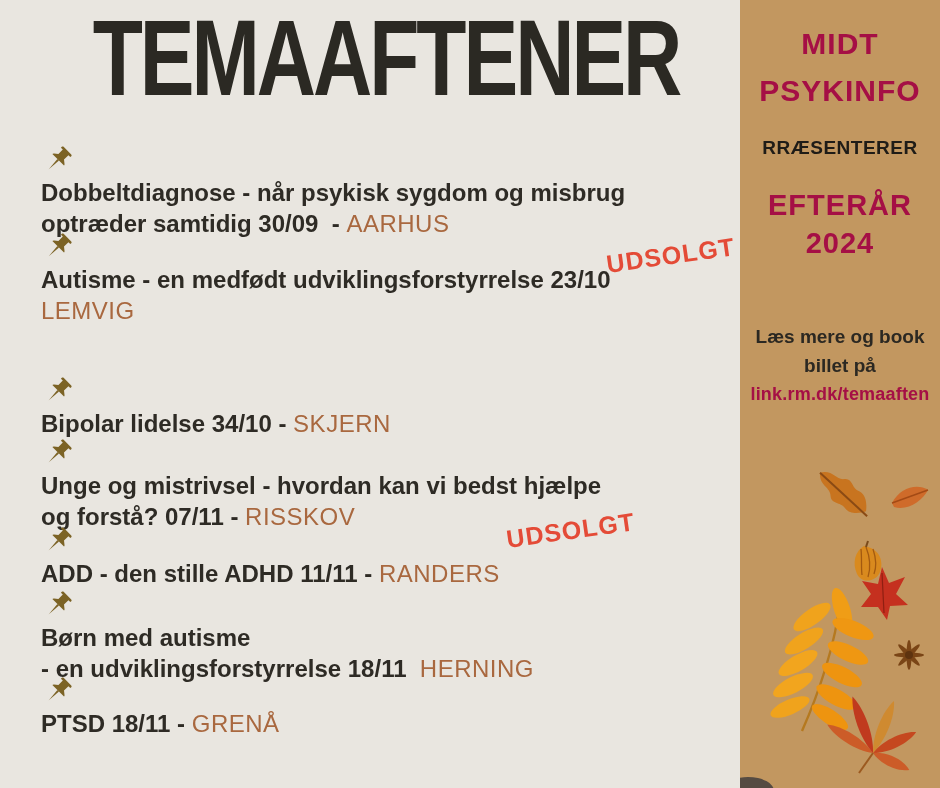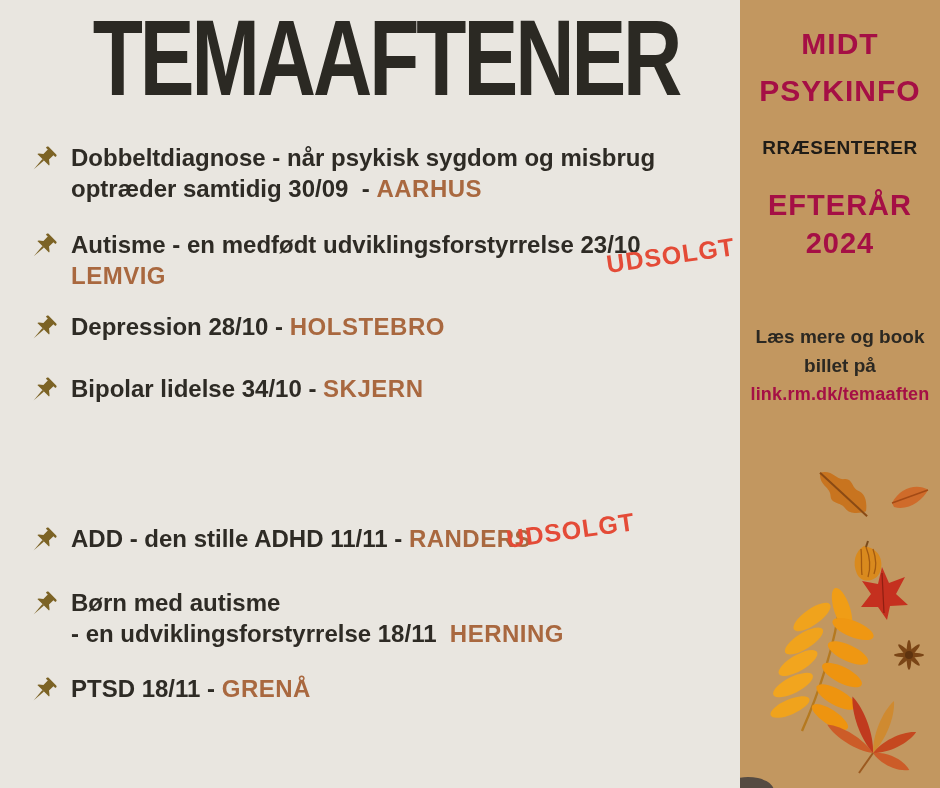--- a/index.html
+++ b/index.html
@@ -17,25 +17,25 @@
   .title-wrap{position:absolute;left:0;top:4px;width:740px;text-align:center;}
   .title{
     display:inline-block;
     font-size:108px;font-weight:bold;letter-spacing:-4px;line-height:108px;
     color:#2b2923;
     transform:scaleX(0.76);transform-origin:50% 50%;
     white-space:nowrap;
   }
 
   
-  .event{position:absolute;left:26px;display:flex;align-items:flex-start;}
+  .event{position:absolute;left:41px;display:flex;align-items:flex-start;flex-direction:column;}
   .pin{width:34px;height:34px;flex:0 0 34px;margin-right:11px;margin-top:1px;}
   .lines{font-size:24px;line-height:31px;font-weight:600;}
   .line{white-space:pre;}
-  .loc{color:#a9683f;font-weight:bold;letter-spacing:.5px;text-align:right;}
+  .loc{color:#a9683f;font-weight:normal;letter-spacing:.5px;text-align:right;}
 
   .badge{
     position:absolute;color:#e44b37;font-weight:bold;font-size:25px;
     letter-spacing:1px;transform:rotate(-8deg);white-space:nowrap;
   }
   .badge-1{left:606px;top:241px;}
   .badge-2{left:506px;top:516px;}
 
   
   .sb{position:absolute;width:200px;text-align:center;}
@@ -80,48 +80,49 @@
               <path d="M11.2 11.8h1.6l-.8 9.4z"></path>
             </g>
           </svg>
       </span>
       <div class="lines">
         <div class="line"><span>Autisme - en medfødt udviklingsforstyrrelse 23/10</span><span class="loc"></span></div>
         <div class="line"><span></span><span class="loc">LEMVIG</span></div>
       </div>
     </div>
 
-    <div class="event" style="top:311px">
-      <span class="pin">
-        <svg viewBox="0 0 24 24" width="34" height="34">
-            <g transform="rotate(45 12 12)" fill="#7c6325">
-              <path d="M8.2 2.6h7.6c.5 0 .9.4.9.9v.9h-1.9v4.4l2.4 1.9c.4.3.6.7.6 1.1H6.2c0-.4.2-.8.6-1.1l2.4-1.9V4.4H7.3v-.9c0-.5.4-.9.9-.9z"></path>
-              <path d="M11.2 11.8h1.6l-.8 9.4z"></path>
-            </g>
-          </svg>
-      </span>
-      <div class="lines">
-        <div class="line"><span>Depression 28/10 - </span><span class="loc">HOLSTEBRO</span></div>
-      </div>
-    </div>
 
     <div class="event" style="top:373px">
       <span class="pin">
         <svg viewBox="0 0 24 24" width="34" height="34">
             <g transform="rotate(45 12 12)" fill="#7c6325">
               <path d="M8.2 2.6h7.6c.5 0 .9.4.9.9v.9h-1.9v4.4l2.4 1.9c.4.3.6.7.6 1.1H6.2c0-.4.2-.8.6-1.1l2.4-1.9V4.4H7.3v-.9c0-.5.4-.9.9-.9z"></path>
               <path d="M11.2 11.8h1.6l-.8 9.4z"></path>
             </g>
           </svg>
       </span>
       <div class="lines">
         <div class="line"><span>Bipolar lidelse 34/10 - </span><span class="loc">SKJERN</span></div>
       </div>
     </div>
 
+    <div class="event" style="top:435px">
+      <span class="pin">
+        <svg viewBox="0 0 24 24" width="34" height="34">
+            <g transform="rotate(45 12 12)" fill="#7c6325">
+              <path d="M8.2 2.6h7.6c.5 0 .9.4.9.9v.9h-1.9v4.4l2.4 1.9c.4.3.6.7.6 1.1H6.2c0-.4.2-.8.6-1.1l2.4-1.9V4.4H7.3v-.9c0-.5.4-.9.9-.9z"></path>
+              <path d="M11.2 11.8h1.6l-.8 9.4z"></path>
+            </g>
+          </svg>
+      </span>
+      <div class="lines">
+        <div class="line"><span>Unge og mistrivsel - hvordan kan vi bedst hjælpe</span><span class="loc"></span></div>
+        <div class="line"><span>og forstå? 07/11 - </span><span class="loc">RISSKOV</span></div>
+      </div>
+    </div>
 
     <div class="event" style="top:523px">
       <span class="pin">
         <svg viewBox="0 0 24 24" width="34" height="34">
             <g transform="rotate(45 12 12)" fill="#7c6325">
               <path d="M8.2 2.6h7.6c.5 0 .9.4.9.9v.9h-1.9v4.4l2.4 1.9c.4.3.6.7.6 1.1H6.2c0-.4.2-.8.6-1.1l2.4-1.9V4.4H7.3v-.9c0-.5.4-.9.9-.9z"></path>
               <path d="M11.2 11.8h1.6l-.8 9.4z"></path>
             </g>
           </svg>
       </span>

